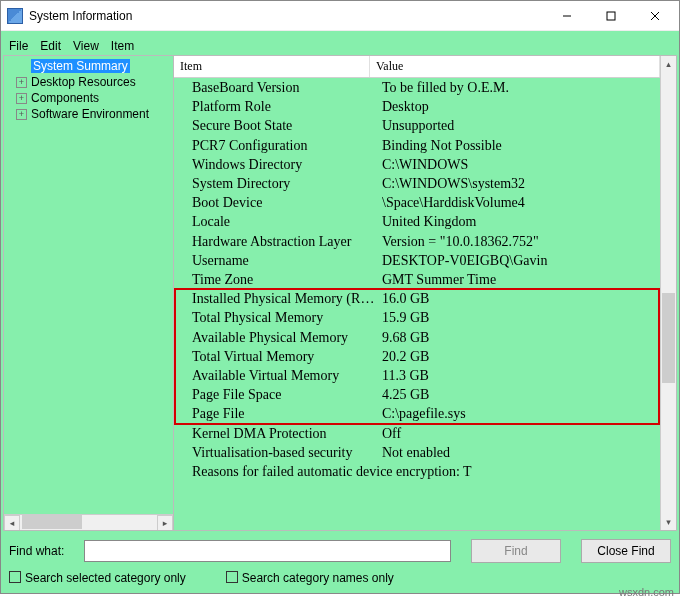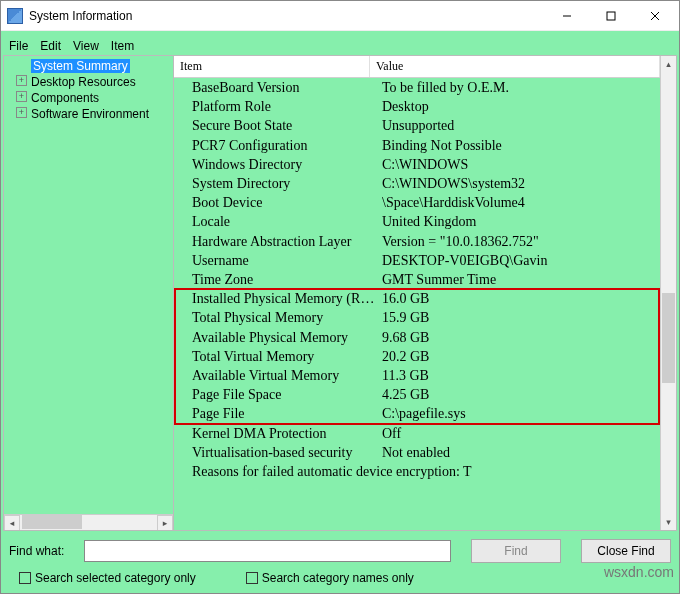--- a/index.html
+++ b/index.html
@@ -62,21 +62,21 @@
   }
   .tree {
     width: 170px;
     border-right: 1px solid #bbb;
     overflow: auto;
     padding: 2px 0;
     position: relative;
   }
   .tree-item {
     display: flex;
-    align-items: flex-start;
+    align-items: center;
     padding: 1px 4px 1px 12px;
     white-space: nowrap;
     font-size: 12px;
   }
   .tree-item .expander {
     width: 11px; height: 11px;
     border: 1px solid #888;
     display: inline-flex;
     align-items: center; justify-content: center;
     font-size: 9px; line-height: 1;
@@ -192,31 +192,31 @@
     background: #e9e9e9;
     border: 1px solid #aaa;
   }
   .findbar button:disabled { color: #888; }
   .checkrow {
     display: flex;
     gap: 40px;
     padding: 2px 8px 8px 8px;
     font-size: 12px;
   }
-  .checkrow label { display: flex; align-items: center; gap: 4px; margin-left: 10px; }
+  .checkrow label { display: flex; align-items: flex-start; gap: 4px; }
   .checkrow .chk {
     width: 12px; height: 12px;
     border: 1px solid #333;
     display: inline-block;
   }
   .watermark {
     position: absolute;
     right: 6px;
-    bottom: 20px;
-    font-size: 14px;
+    bottom: 2px;
+    font-size: 11px;
     color: #777;
   }
 </style>
 </head>
 <body>
 
 <div class="window">
 
   <div class="titlebar">
     <span class="app-icon"></span>

